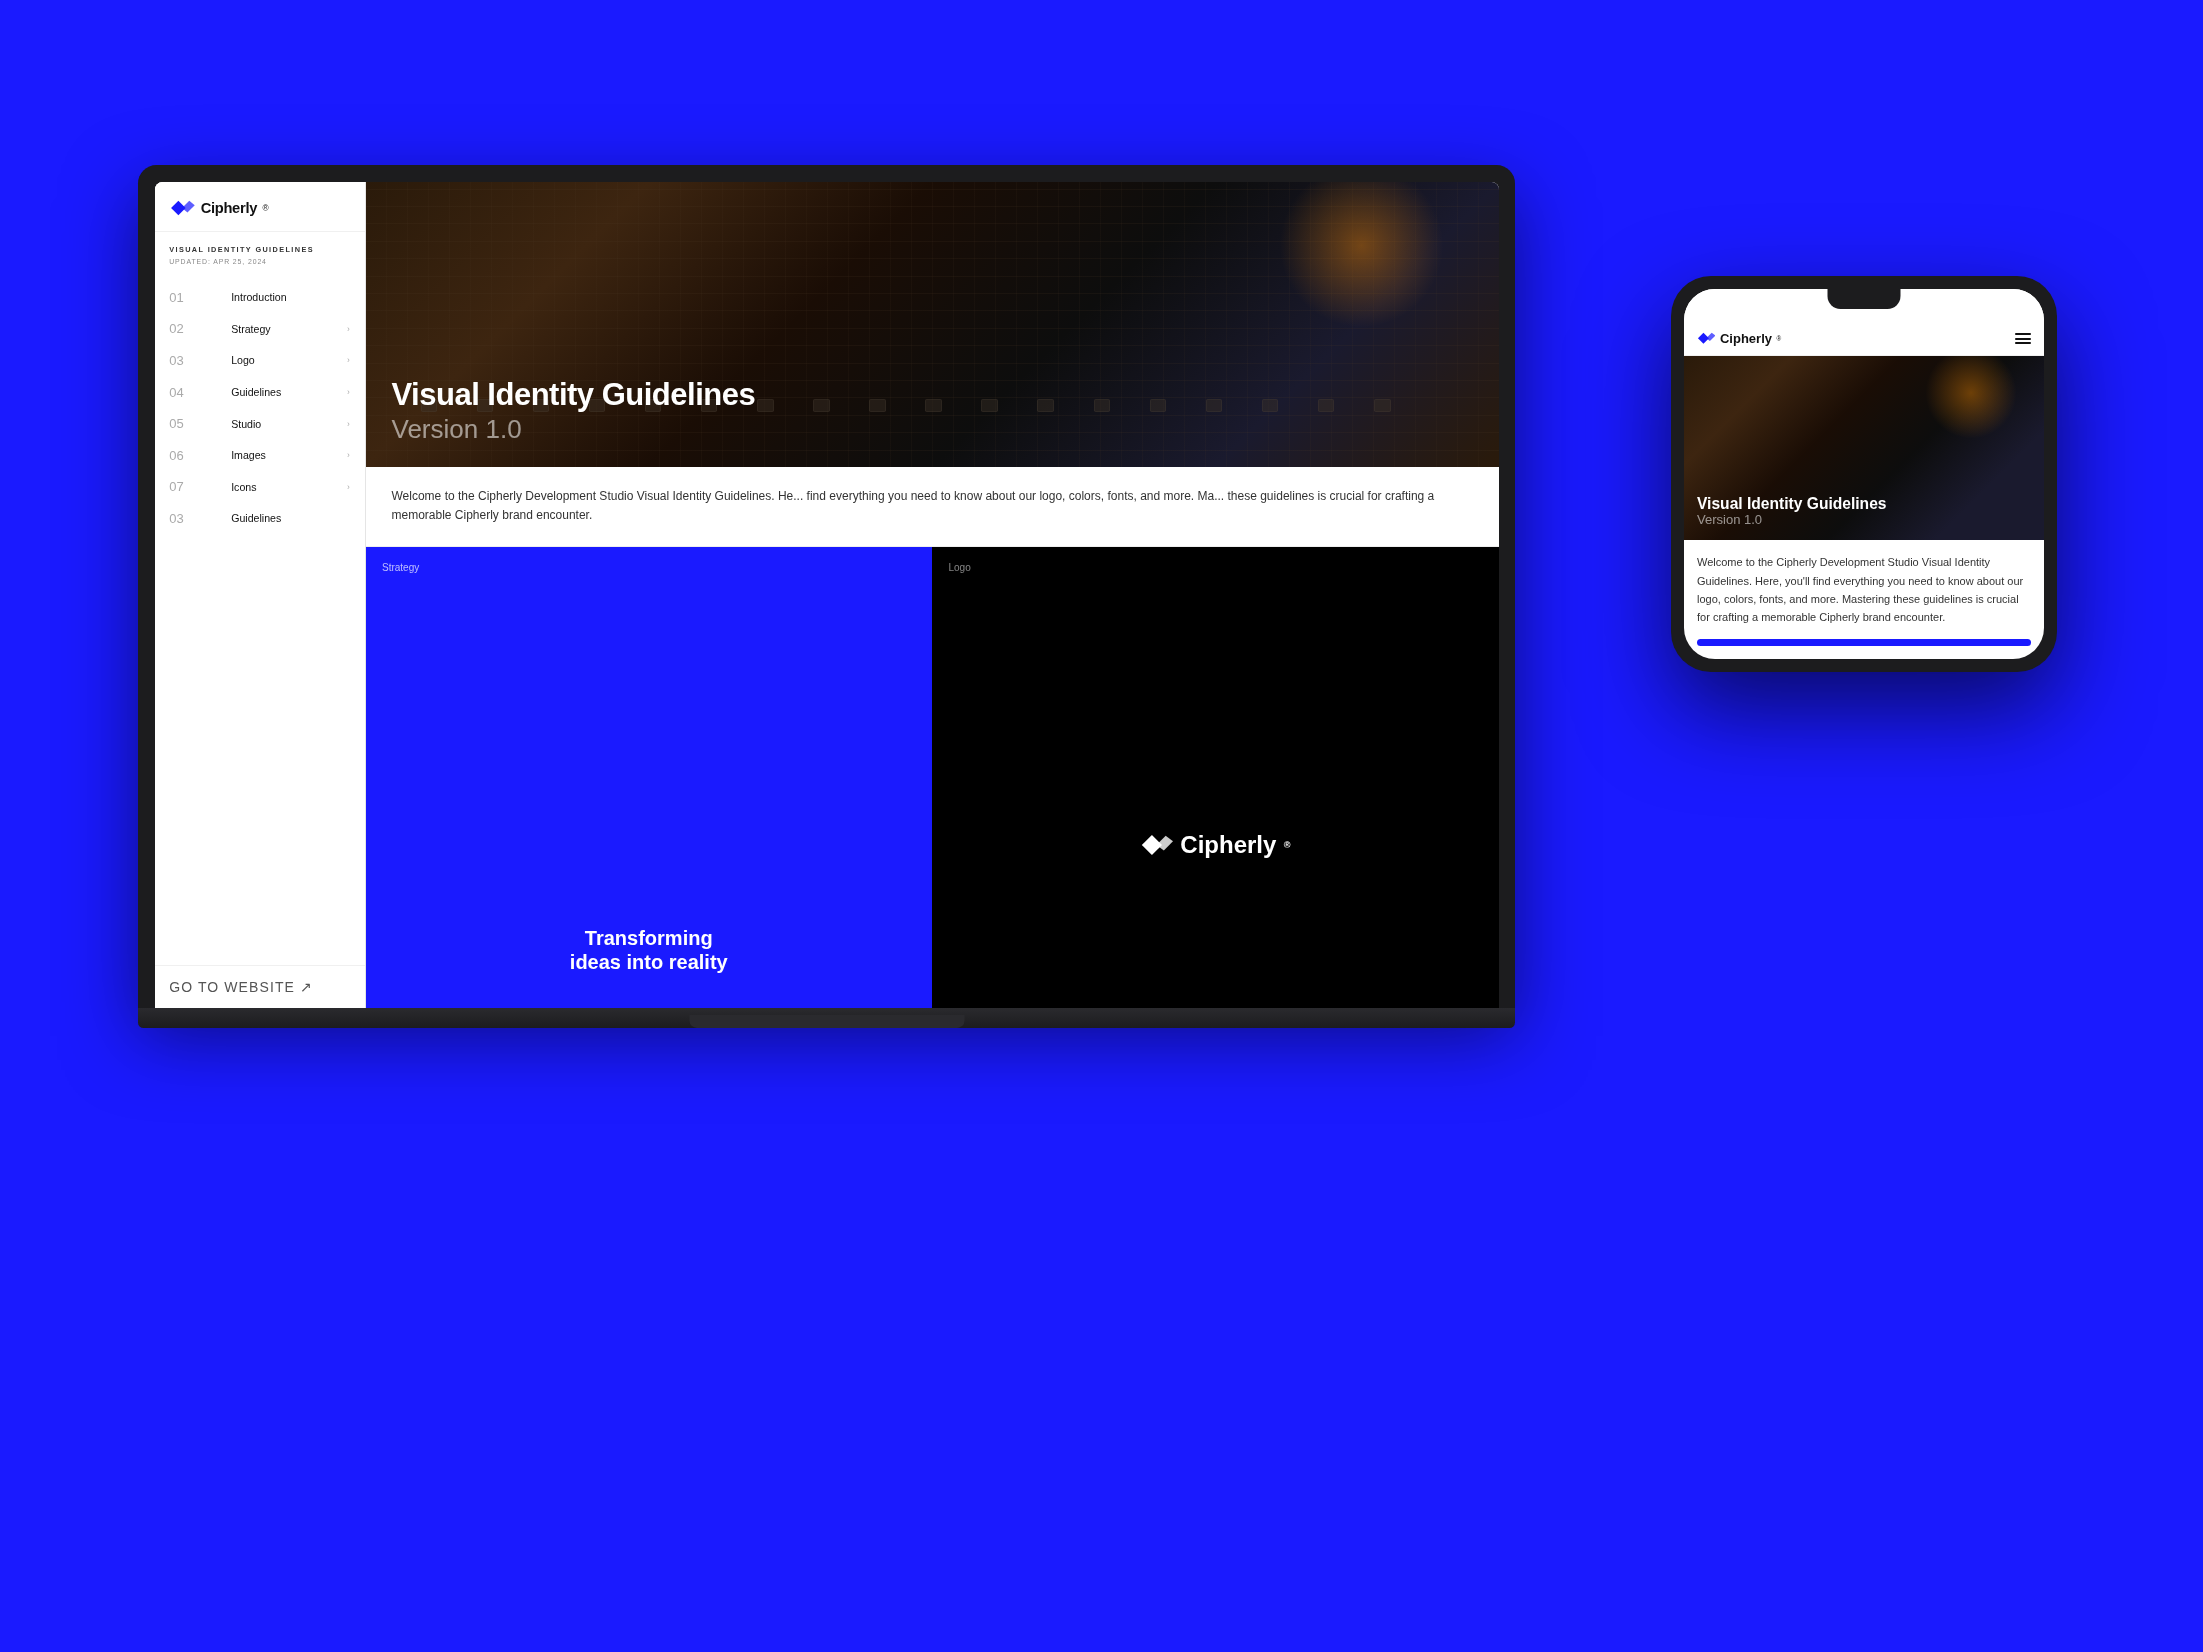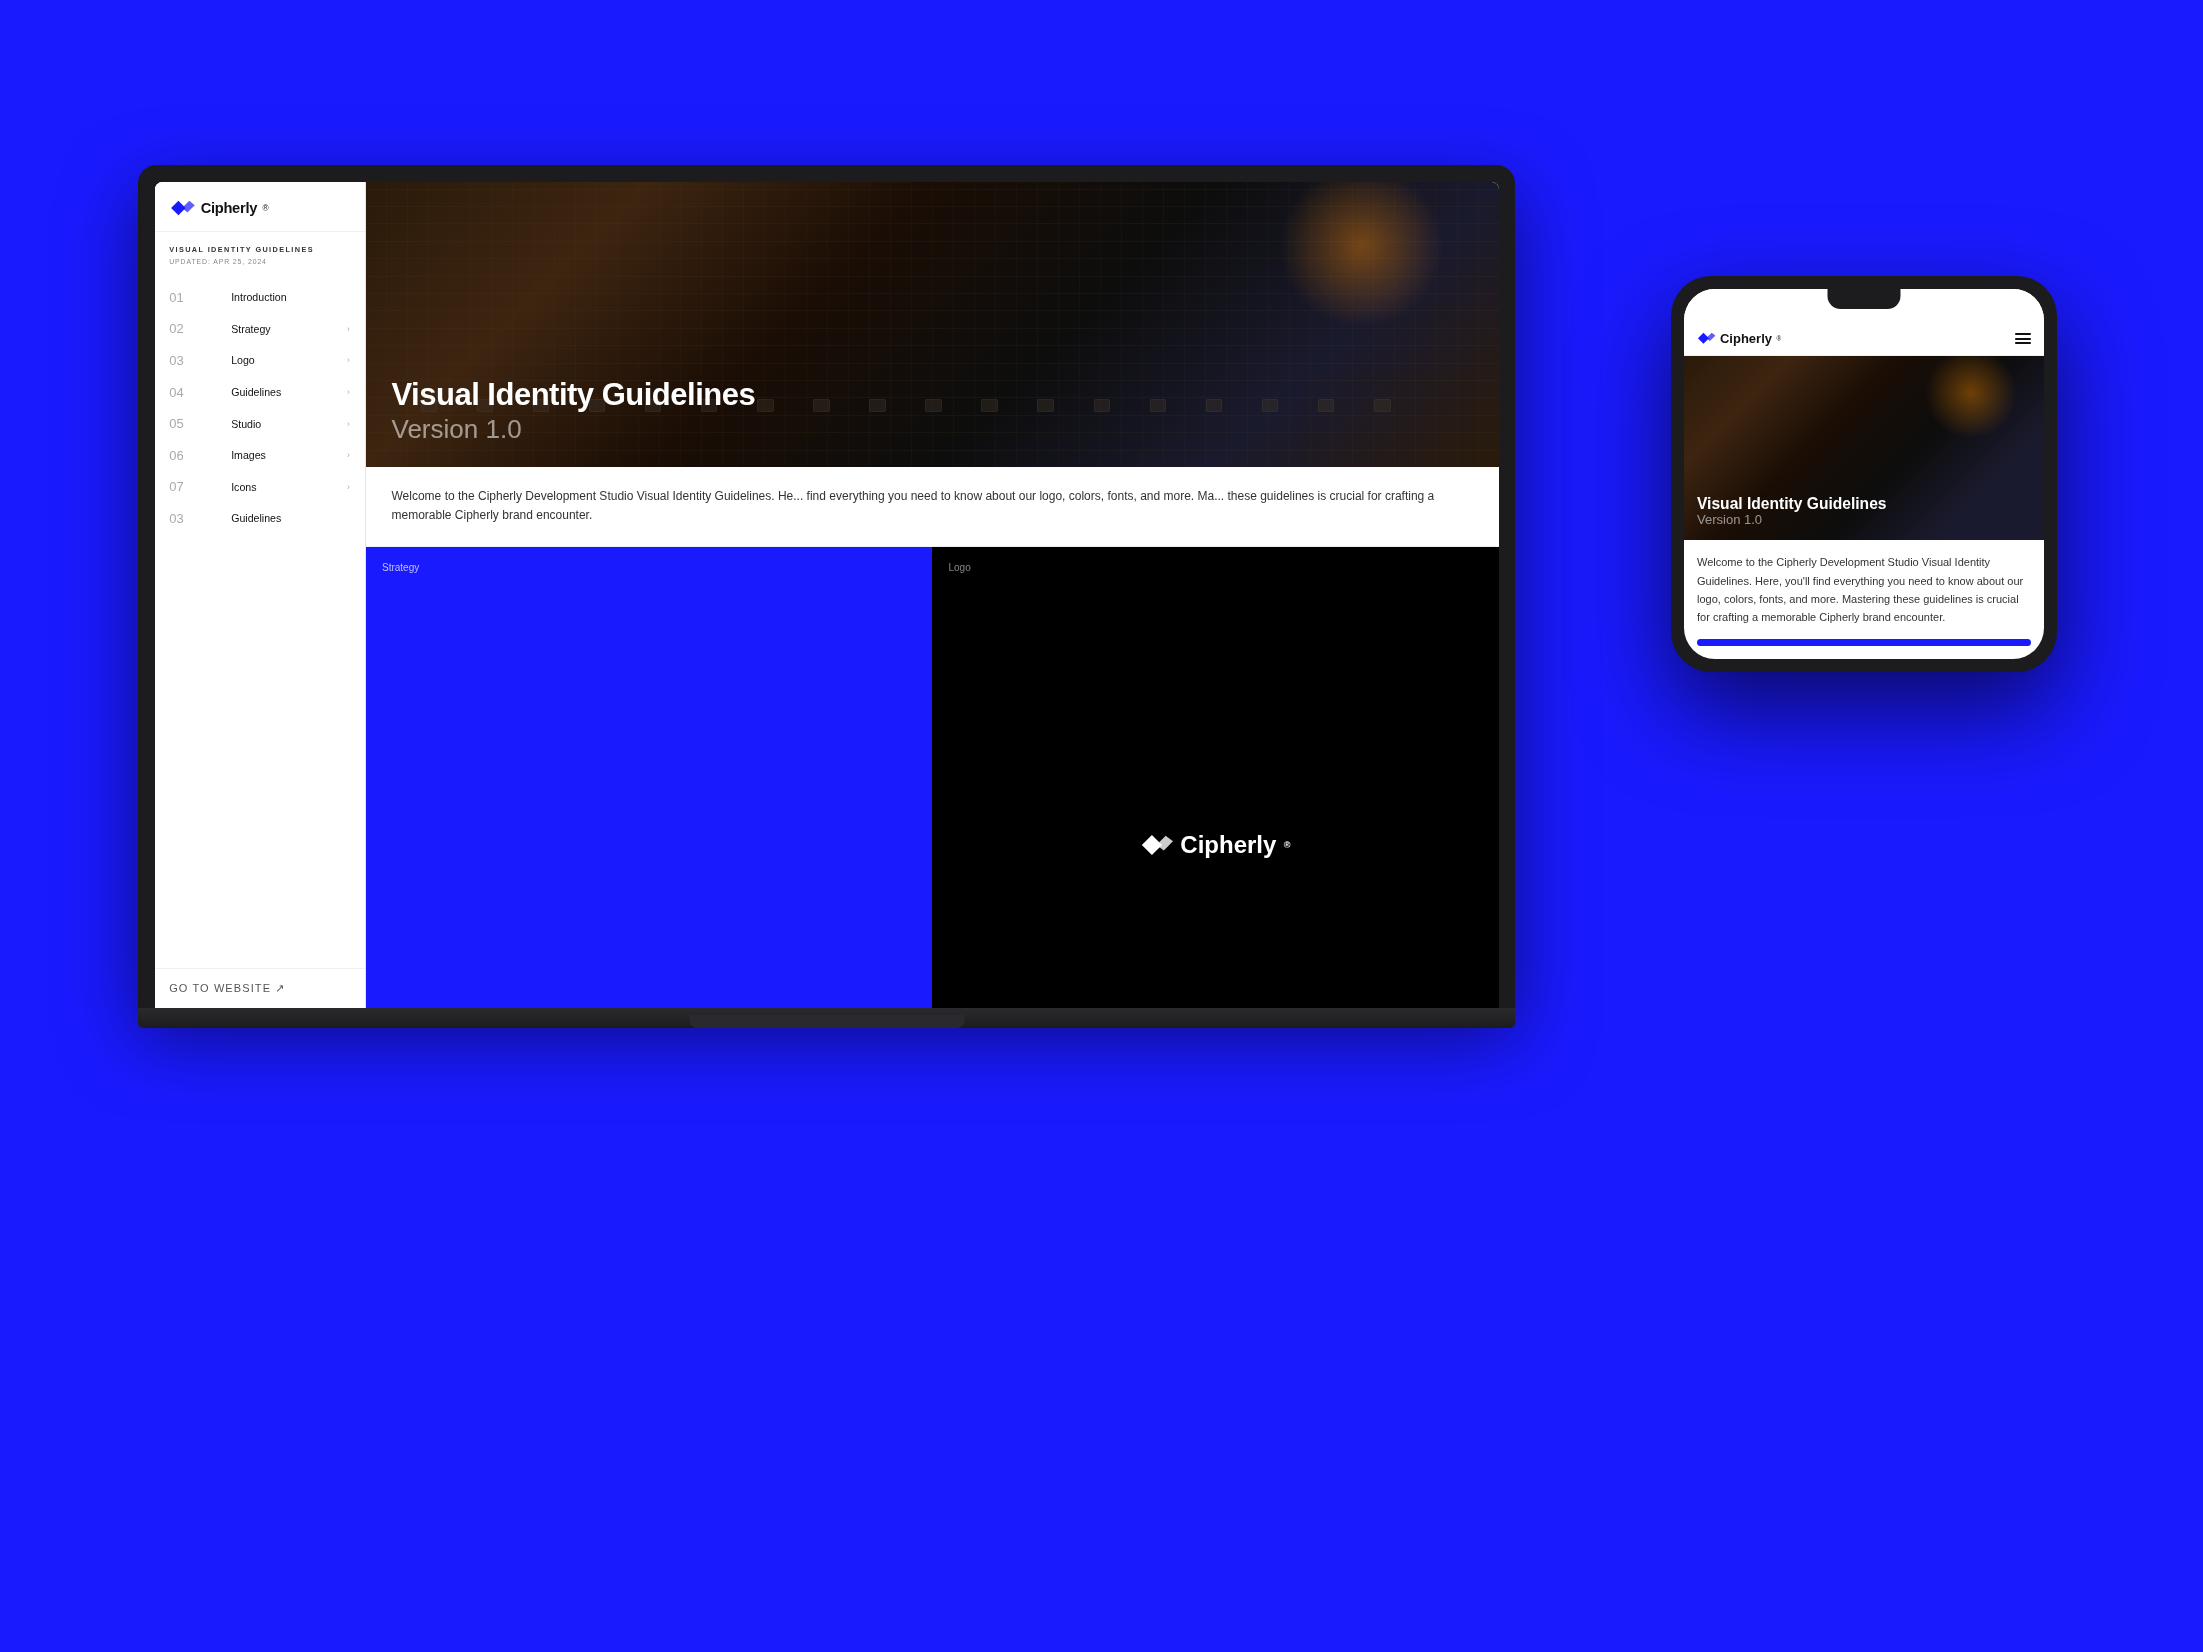--- a/index.html
+++ b/index.html
@@ -161,21 +161,21 @@
       font-size: 8.3px;
       color: #aaa;
     }
 
     .sidebar-footer {
       padding: 13px 14.7px;
       border-top: 0.9px solid #f0f0f0;
     }
 
     .go-to-website {
-      font-size: 11px;
+      font-size: 14px;
       color: #555;
       text-transform: uppercase;
       letter-spacing: 1.1px;
       display: flex;
       align-items: center;
       gap: 3.7px;
     }
 
     
     .main-content {
@@ -586,20 +586,21 @@
               <div class="hero-subtitle">Version 1.0</div>
             </div>
           </div>
 
           <div class="intro-text">Welcome to the Cipherly Development Studio Visual Identity Guidelines. He... find everything you need to know about our logo, colors, fonts, and more. Ma... these guidelines is crucial for crafting a memorable Cipherly brand encounter.</div>
 
           <div class="cards-row">
 
             <div class="card-strategy">
               <span class="card-label">Strategy</span>
+              <div class="card-tagline">Transforming<br>ideas into reality</div>
             </div>
 
             <div class="card-logo">
               <span class="card-logo-label">Logo</span>
               <div class="cipherly-logo-white">
                 <svg width="33" height="26" viewBox="0 0 36 28" fill="none">
                   <path d="M2 14 L13 3 L24 14 L13 25 Z" fill="white"></path>
                   <path d="M18 14 L28 4 L36 10 L26 20 Z" fill="white" opacity="0.8"></path>
                 </svg>
                 <span style="font-size:24px;font-weight:800;color:#fff;">Cipherly</span>

